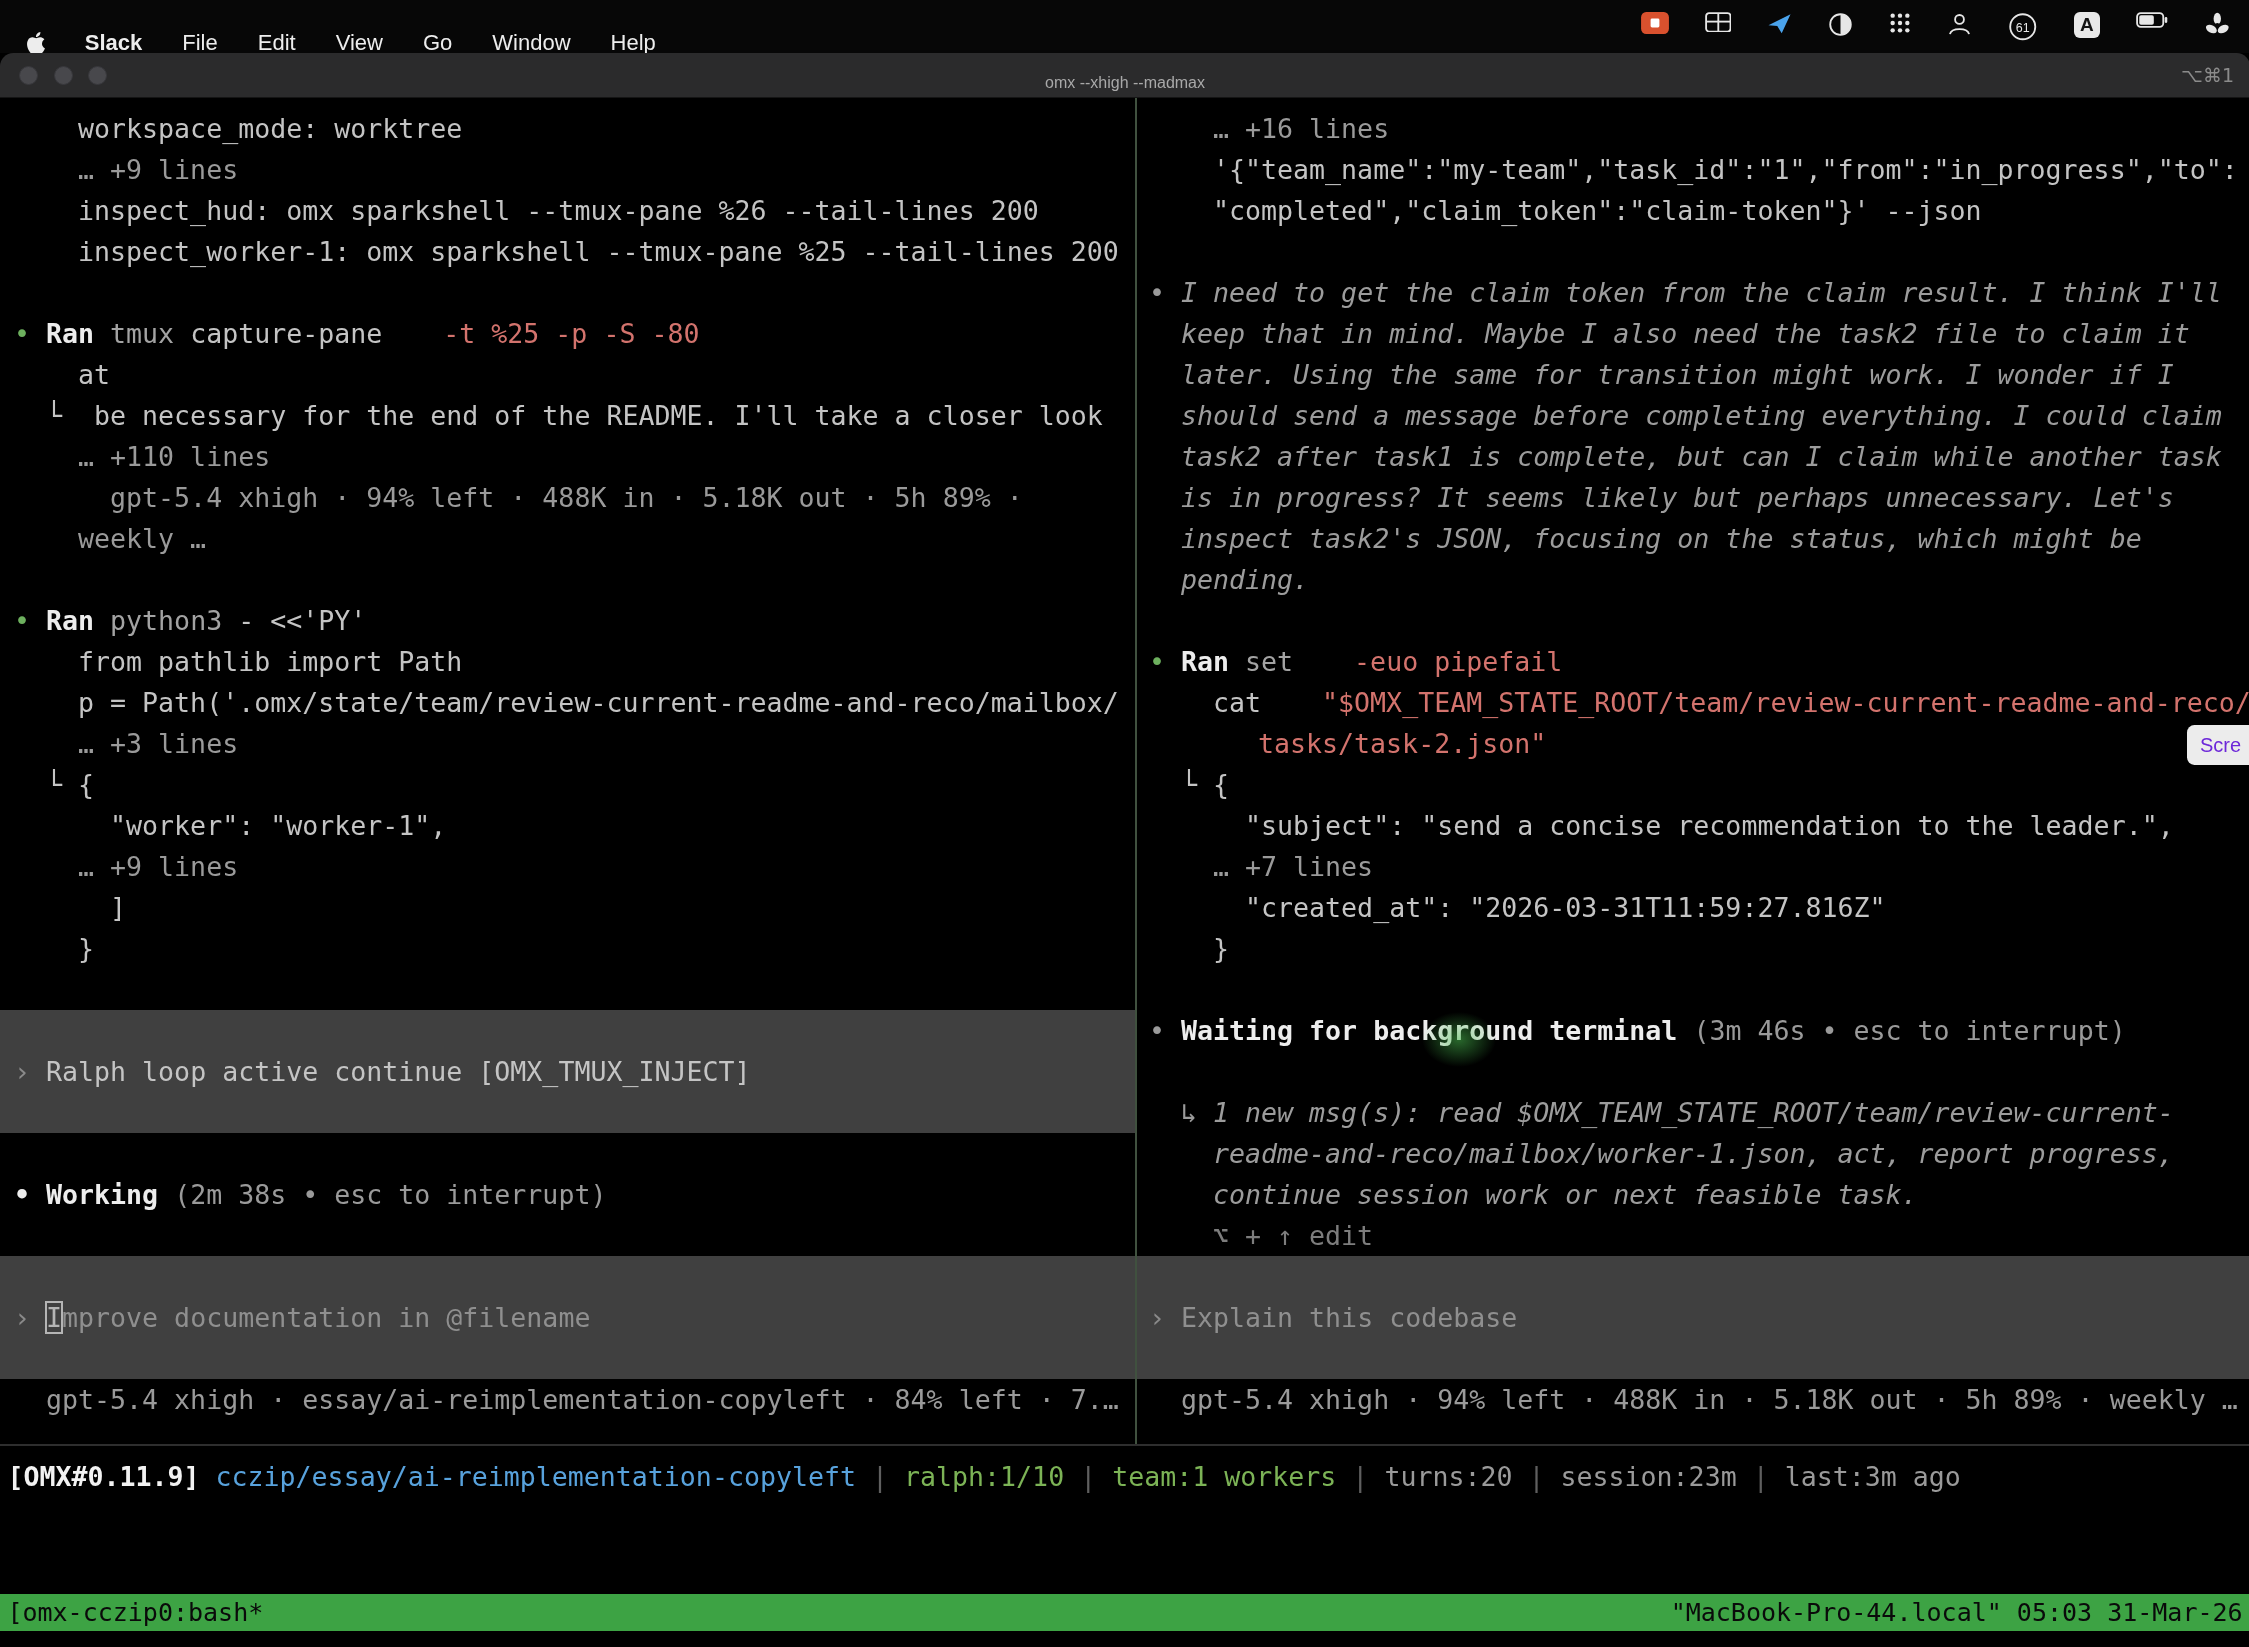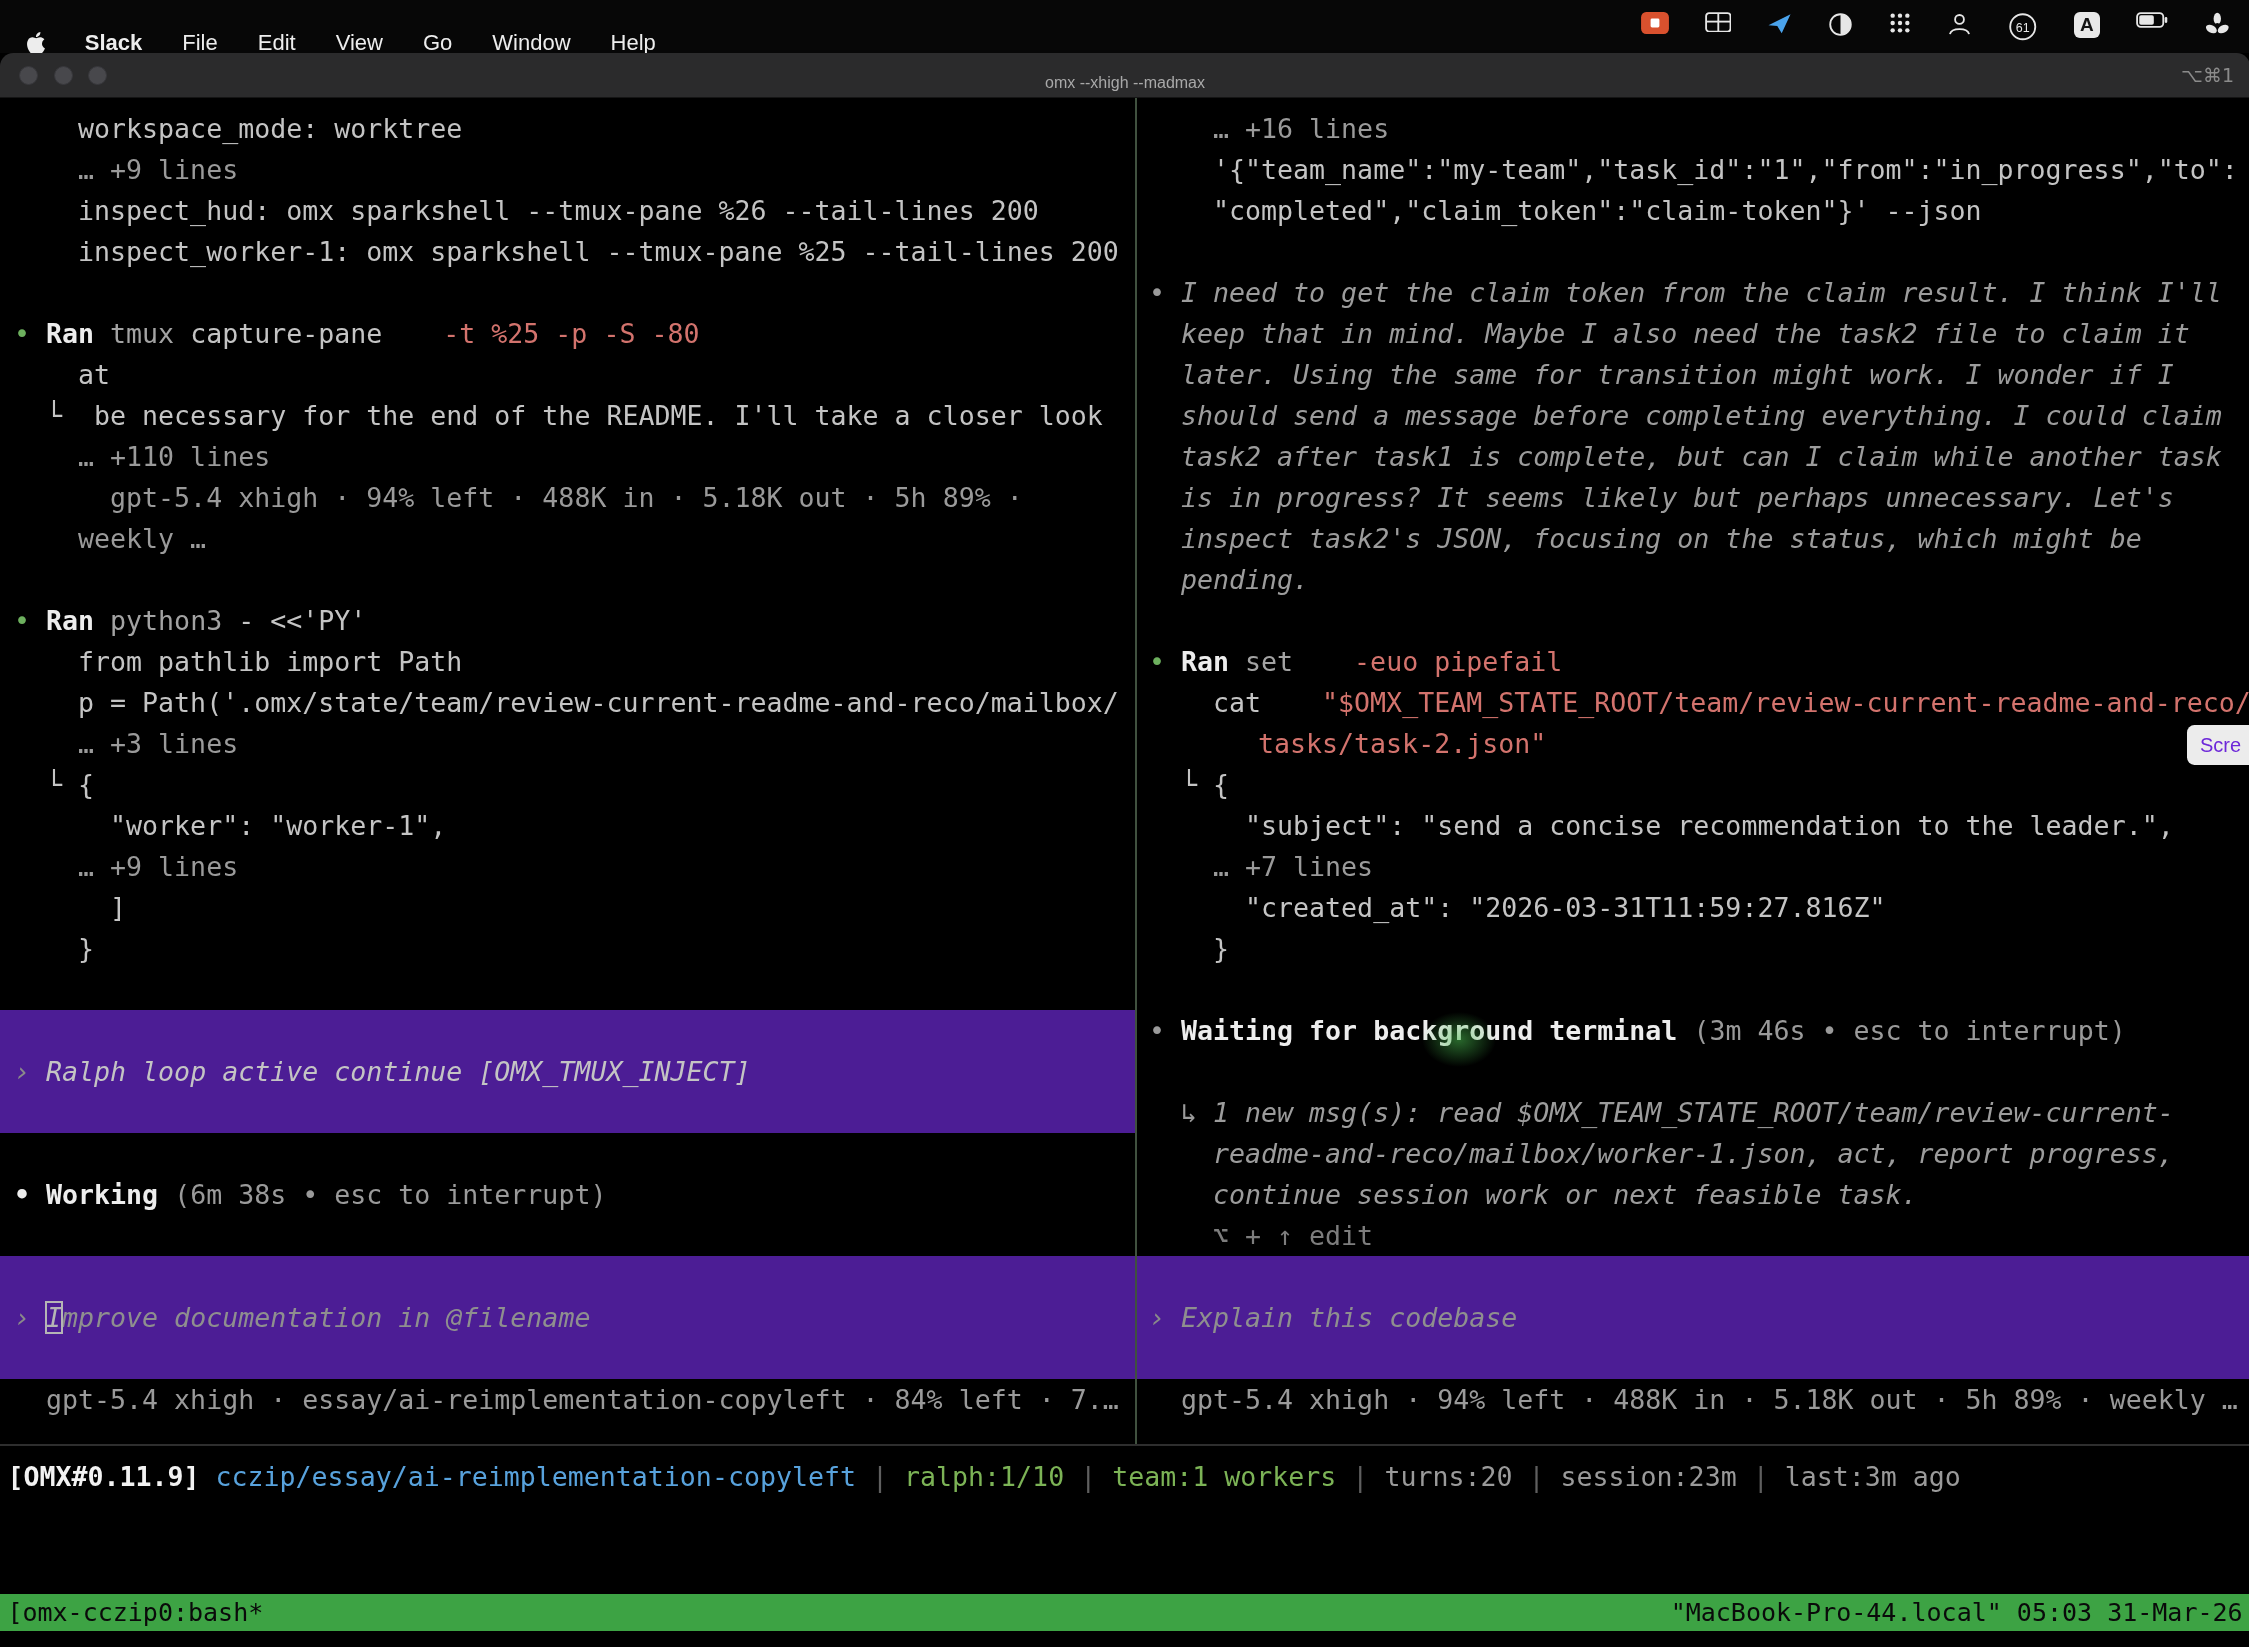--- a/index.html
+++ b/index.html
@@ -30,21 +30,21 @@
 
   
   .panes{flex:0 0 1346px;display:flex;overflow:hidden;}
   .pane{position:relative;overflow:hidden;padding-top:10.3px;box-sizing:border-box;}
   .pane.left{width:1135px;flex:0 0 1135px;}
   .divider{width:2.2px;flex:0 0 2.2px;background:#40513f;}
   .pane.right{flex:1;}
   .tline{height:41px;line-height:41px;white-space:pre;font-size:26.6px;}
   .pane.left .tline{padding-left:14px;}
   .pane.right .tline{padding-left:11.8px;}
-  .tline.band{background:#4c1d95;font-style:italic;}
+  .tline.band{background:#404040;}
   .glow{position:absolute;left:285px;top:914px;width:74px;height:55px;border-radius:50%;
     background:radial-gradient(closest-side,rgba(74,190,80,0.55),rgba(74,190,80,0.0));}
 
   
   .seg{display:inline;}
   .fg{color:#c4c4c4;}
   .dim{color:#9a9a9a;}
   .dim2{color:#7d7d7d;}
   .bold{color:#ededed;font-weight:bold;}
   .blue{color:#a3a3a3;}
@@ -196,21 +196,21 @@
           <div class="tline"><span class="seg fg">  └ {</span></div>
           <div class="tline"><span class="seg fg">      "worker": "worker-1",</span></div>
           <div class="tline"><span class="seg dim">    … +9 lines</span></div>
           <div class="tline"><span class="seg fg">      ]</span></div>
           <div class="tline"><span class="seg fg">    }</span></div>
           <div class="tline"></div>
           <div class="tline band"></div>
           <div class="tline band"><span class="seg prompt">› </span><span class="seg fg">Ralph loop active continue [OMX_TMUX_INJECT]</span></div>
           <div class="tline band"></div>
           <div class="tline"></div>
-          <div class="tline"><span class="seg bold">• </span><span class="seg bold">Working </span><span class="seg dim">(6m 38s • esc to interrupt)</span></div>
+          <div class="tline"><span class="seg bold">• </span><span class="seg bold">Working </span><span class="seg dim">(2m 38s • esc to interrupt)</span></div>
           <div class="tline"></div>
           <div class="tline band"></div>
           <div class="tline band"><span class="seg prompt">› </span><span class="seg cursor">I</span><span class="seg banddim">mprove documentation in @filename</span></div>
           <div class="tline band"></div>
           <div class="tline"><span class="seg dim">  gpt-5.4 xhigh · essay/ai-reimplementation-copyleft · 84% left · 7.…</span></div>
         </div>
       <div class="divider"></div>
       <div class="pane right" id="right-pane">
         <div class="glow"></div>
       <div class="tline"><span class="seg dim">    … +16 lines</span></div>

